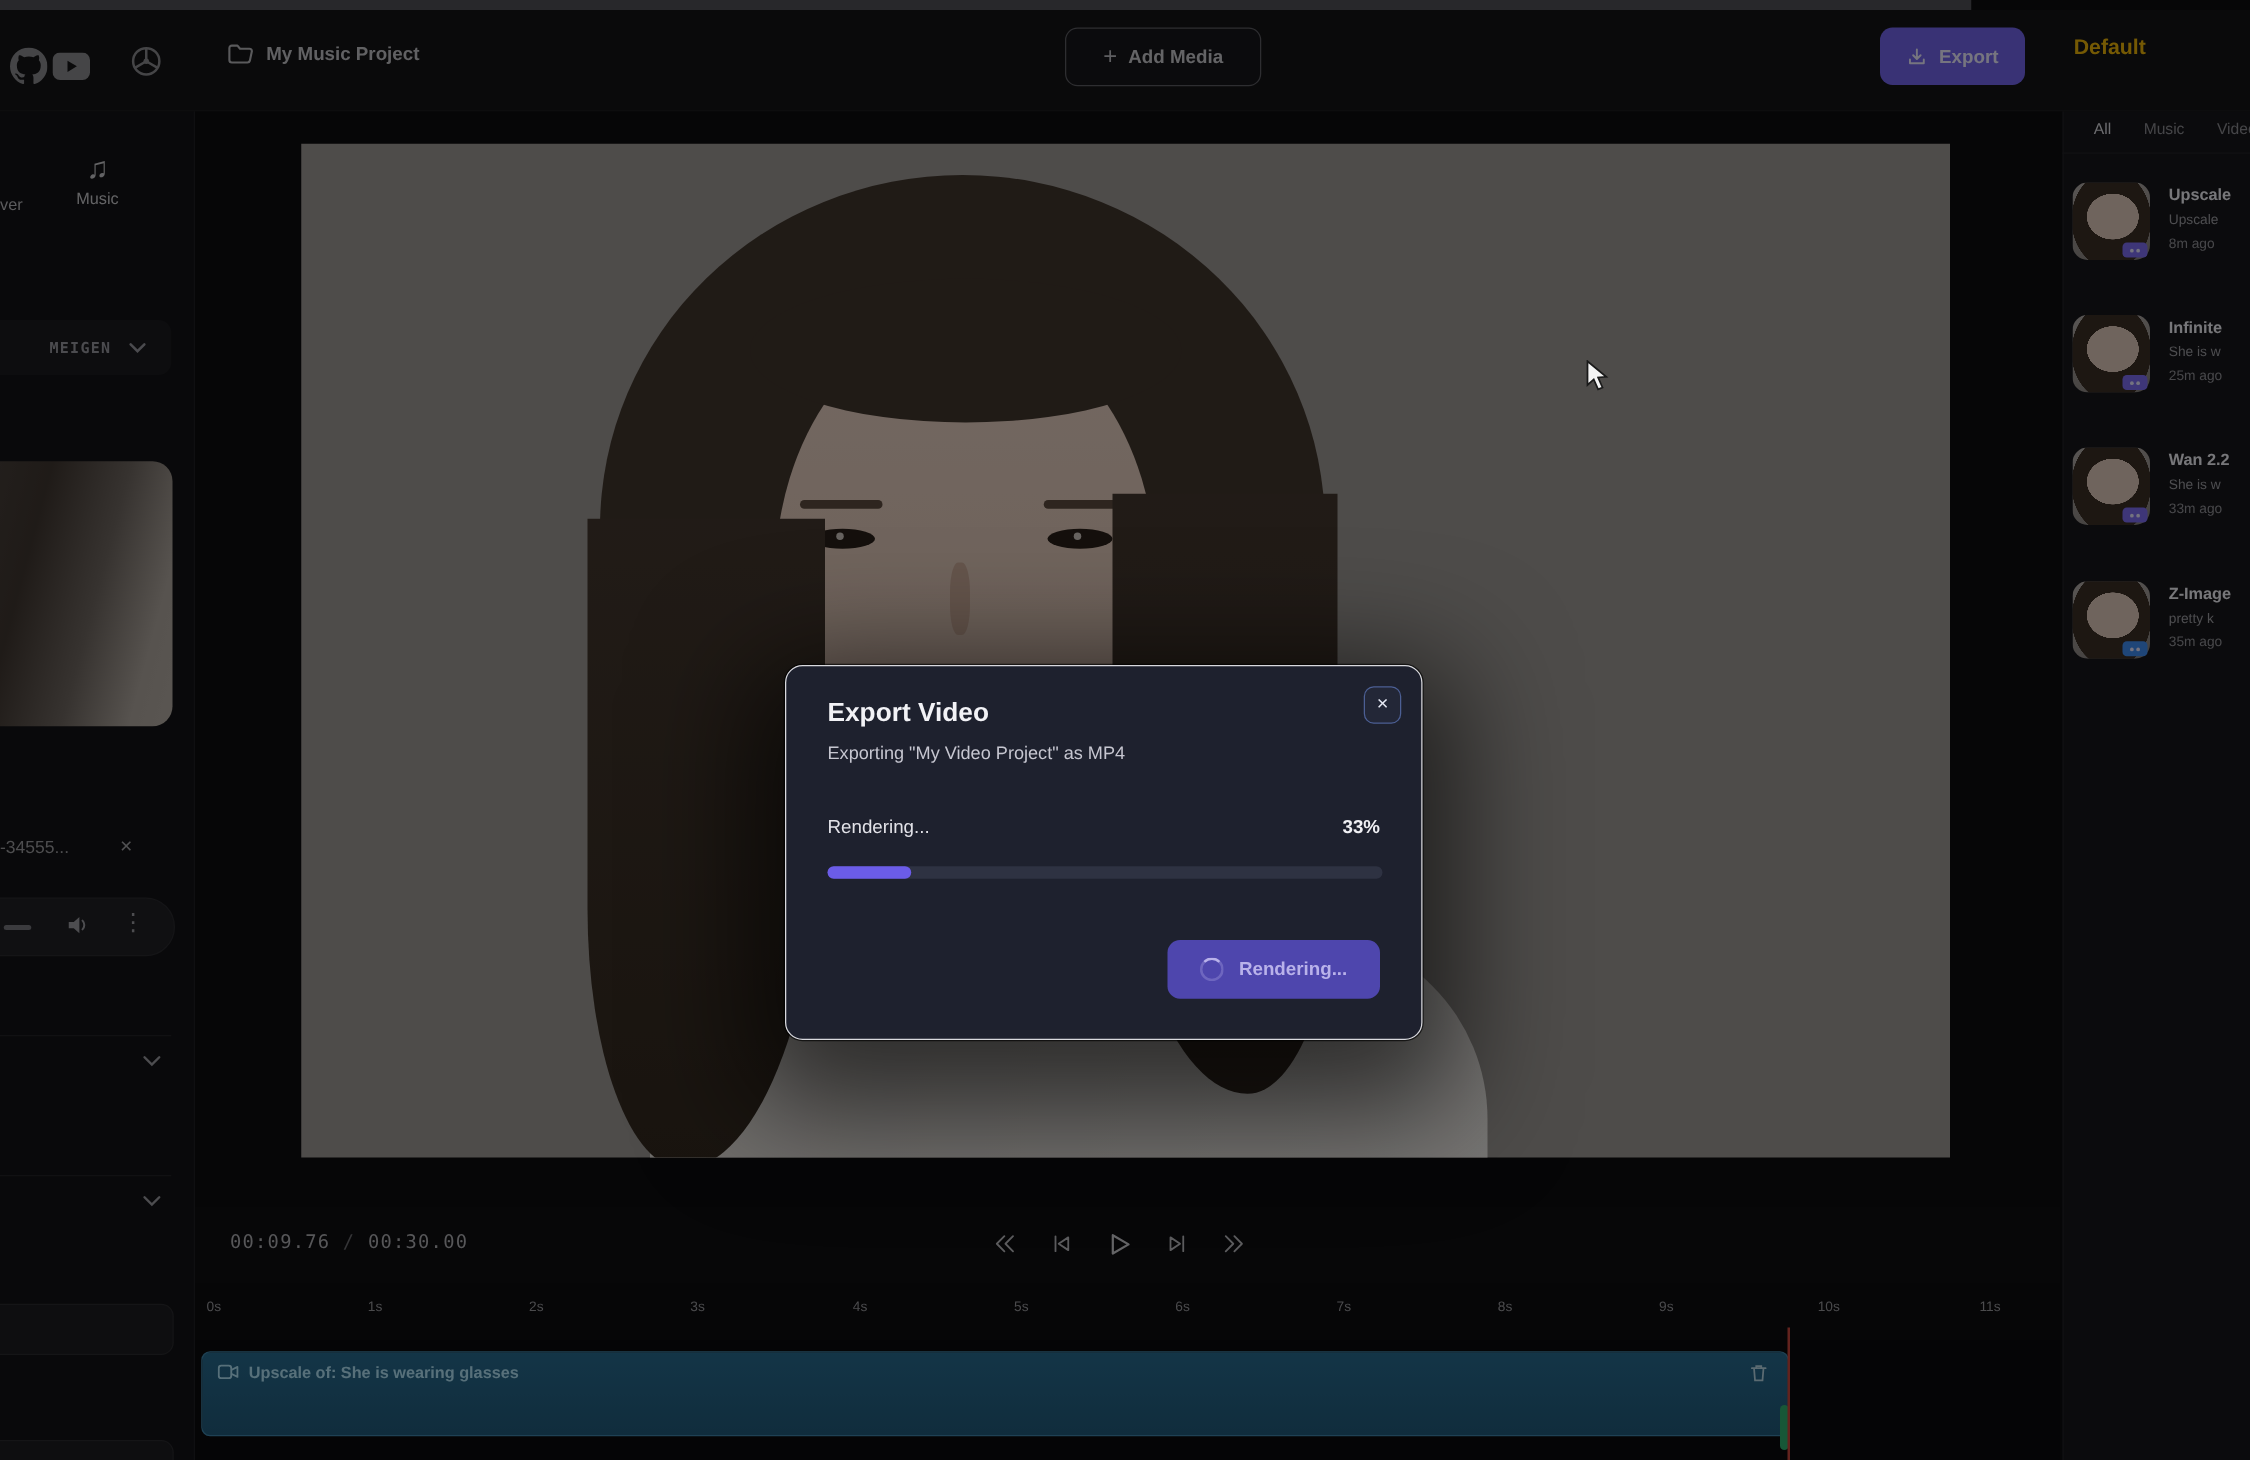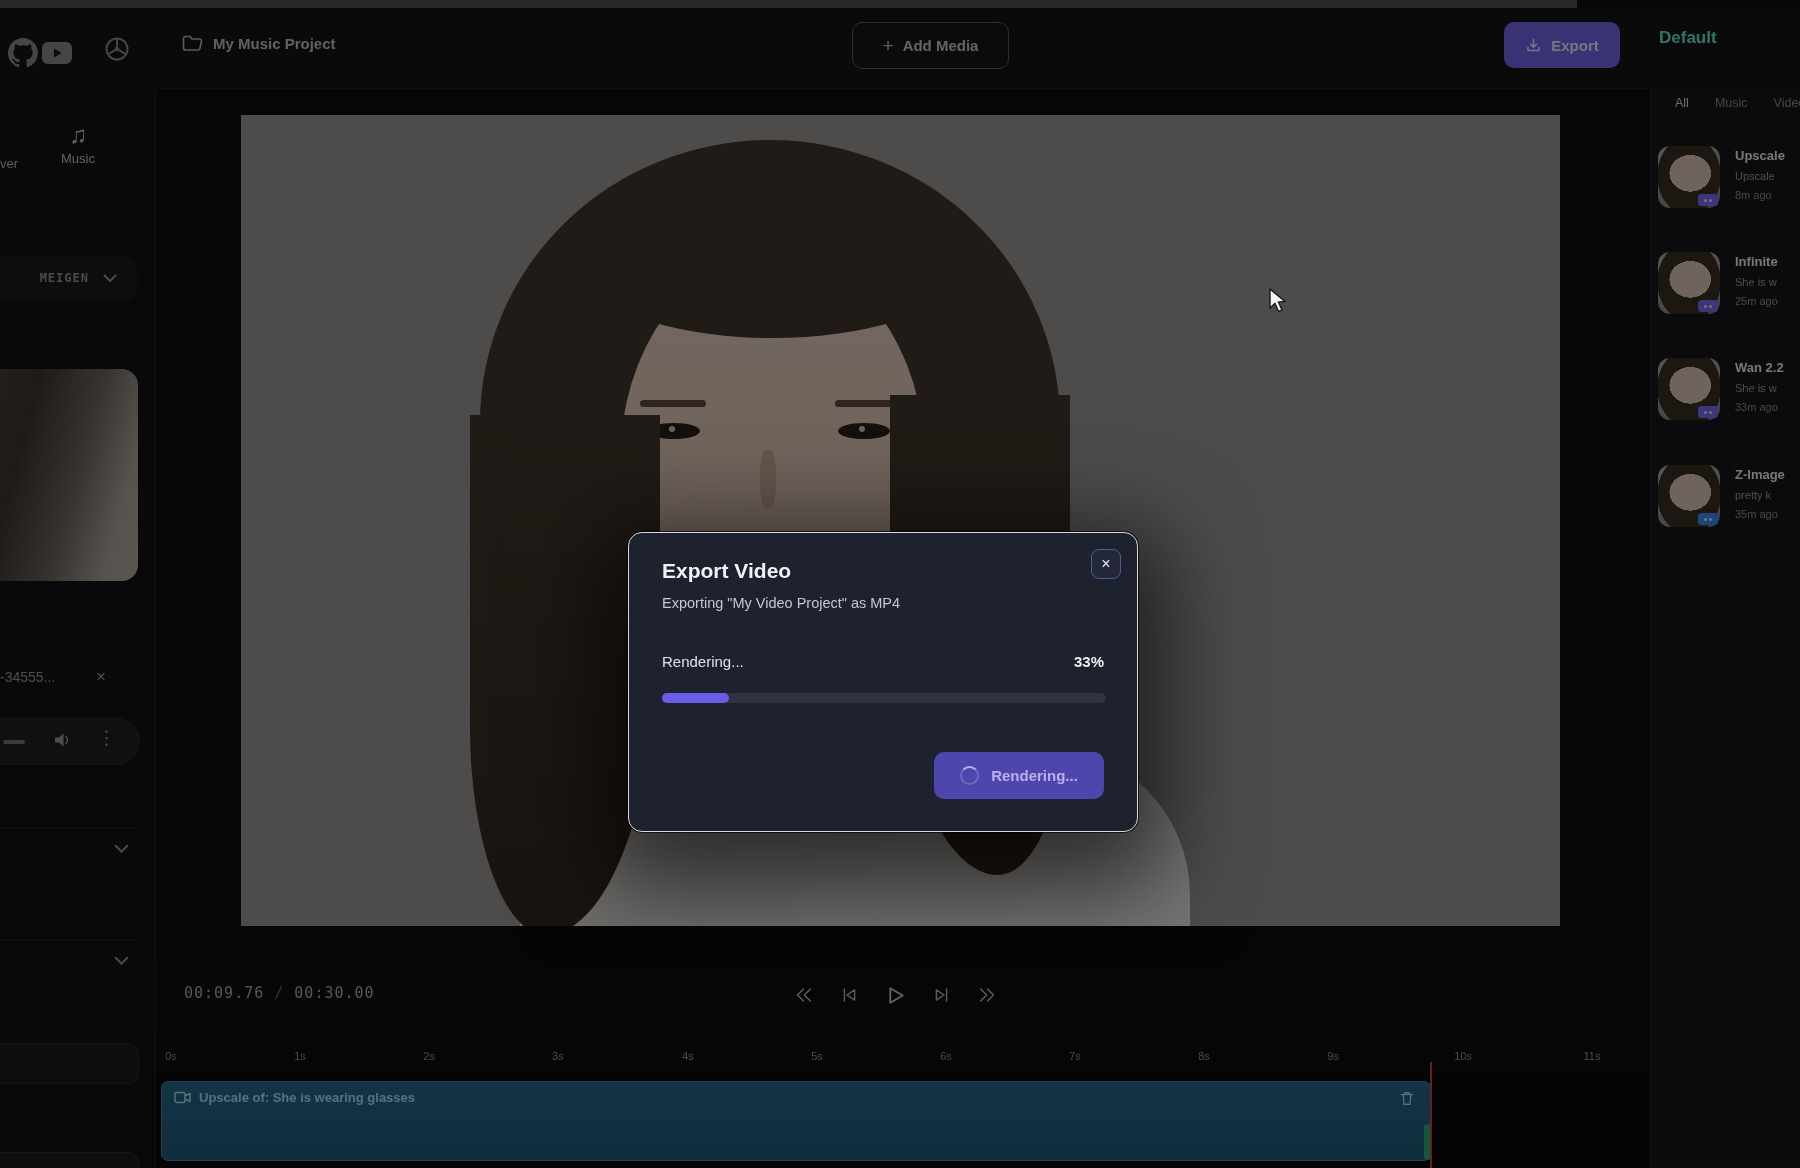--- a/index.html
+++ b/index.html
@@ -59,21 +59,21 @@
   .p-fringe{position:absolute;left:359px;top:108px;width:345px;height:115px;background:#41362d;border-radius:50%;}
   .p-brow{position:absolute;top:285px;width:66px;height:7px;background:#5c4b3e;border-radius:4px;}
   .p-eye{position:absolute;top:308px;width:52px;height:16px;background:#2a211b;border-radius:50%;}
   .p-glint{position:absolute;width:6px;height:6px;background:#cfc7c0;border-radius:50%;top:311px;}
   .p-nose{position:absolute;left:519px;top:335px;width:16px;height:58px;background:#cbab99;border-radius:40%;}
   .p-lips{position:absolute;left:474px;top:458px;width:92px;height:22px;background:#c08478;border-radius:46% 46% 50% 50%;}
 
   .cursor{left:1268px;top:288px;}
 
   
-  .rp-title{left:1659px;top:28px;font-size:17px;font-weight:bold;color:#5eead4;}
+  .rp-title{left:1659px;top:28px;font-size:17px;font-weight:bold;color:#eab308;}
   .rp-tabs{left:1650px;top:96px;width:150px;display:flex;gap:26px;padding-left:25px;font-size:12.5px;color:#8b8b90;}
   .rp-tab-active{color:#d9d9de;}
   .rp-div{left:1650px;top:122px;width:150px;height:1px;background:#232327;}
   .rp-item{left:1658px;width:142px;height:92px;}
   .rp-thumb{position:absolute;left:0;top:0;width:62px;height:62px;border-radius:12px;overflow:hidden;
     background:
       radial-gradient(ellipse 34% 30% at 52% 44%, #dfc8bb 0 98%, rgba(0,0,0,0) 99%),
       radial-gradient(ellipse 52% 64% at 50% 48%, #3a2e25 0 98%, rgba(0,0,0,0) 99%),
       linear-gradient(160deg,#b2aca8,#847e7a);}
   .rp-badge{position:absolute;left:40px;top:48px;width:20px;height:12px;border-radius:3.5px;display:flex;align-items:center;justify-content:center;gap:2px;}
@@ -83,23 +83,23 @@
   .rp-t2{font-size:11px;color:#9c9ca1;margin-top:7px;white-space:nowrap;}
   .rp-t3{font-size:11px;color:#8f8f94;margin-top:7px;white-space:nowrap;}
 
   
   .transport{left:156px;top:965px;width:1492px;height:62px;background:#0e0e11;}
   .timecode{left:184px;top:984px;font-family:"DejaVu Sans Mono",monospace;font-size:15px;color:#aeaeb2;letter-spacing:1px;}
   .timecode .sep{color:#6a6a6e;}
   .tbtns{left:790px;top:982px;display:flex;align-items:center;gap:20px;}
   .tbtn{width:26px;height:26px;display:flex;align-items:center;justify-content:center;}
   .ruler{left:156px;top:1032px;width:1492px;height:40px;background:#0c0c0f;}
-  .rlabel{position:absolute;top:18px;transform:translateX(-50%);font-size:11px;color:#96969a;text-align:right;}
+  .rlabel{position:absolute;top:8px;transform:translateX(-50%);font-size:11px;color:#96969a;text-align:right;}
   .trackarea{left:156px;top:1072px;width:1492px;height:96px;background:#0a0a0d;}
-  .clip{left:161px;top:1081px;width:1270px;height:80px;background:linear-gradient(180deg,#276a8e,#215a7a);
+  .clip{left:161px;top:1081px;width:1270px;height:68px;background:linear-gradient(180deg,#276a8e,#215a7a);
     border:1px solid #3e83a8;border-radius:7px;box-sizing:border-box;}
   .cliplabel{position:absolute;left:12px;top:8px;display:flex;align-items:center;gap:8px;
     font-size:13px;font-weight:bold;color:#aee0f4;white-space:nowrap;}
   .cliptrash{position:absolute;right:16px;top:9px;}
   .handle{left:1424px;top:1124px;width:7px;height:36px;background:#2fae6e;border-radius:4px;}
   .playhead{left:1430px;top:1062px;width:2px;height:106px;background:#c4473c;}
 
   
   .dim{position:absolute;inset:0;background:rgba(0,0,0,0.5);z-index:50;}
   .modal{position:absolute;left:628px;top:532px;width:510px;height:300px;z-index:60;background:#1e212e;

